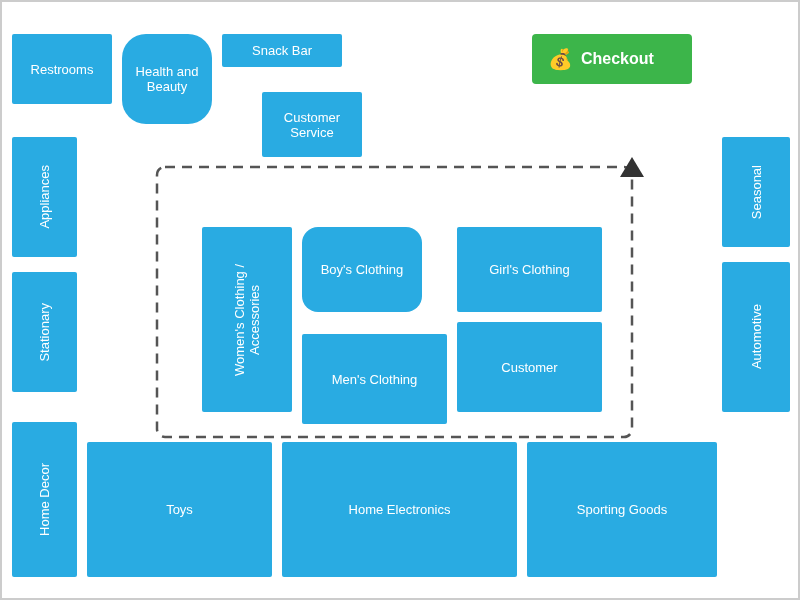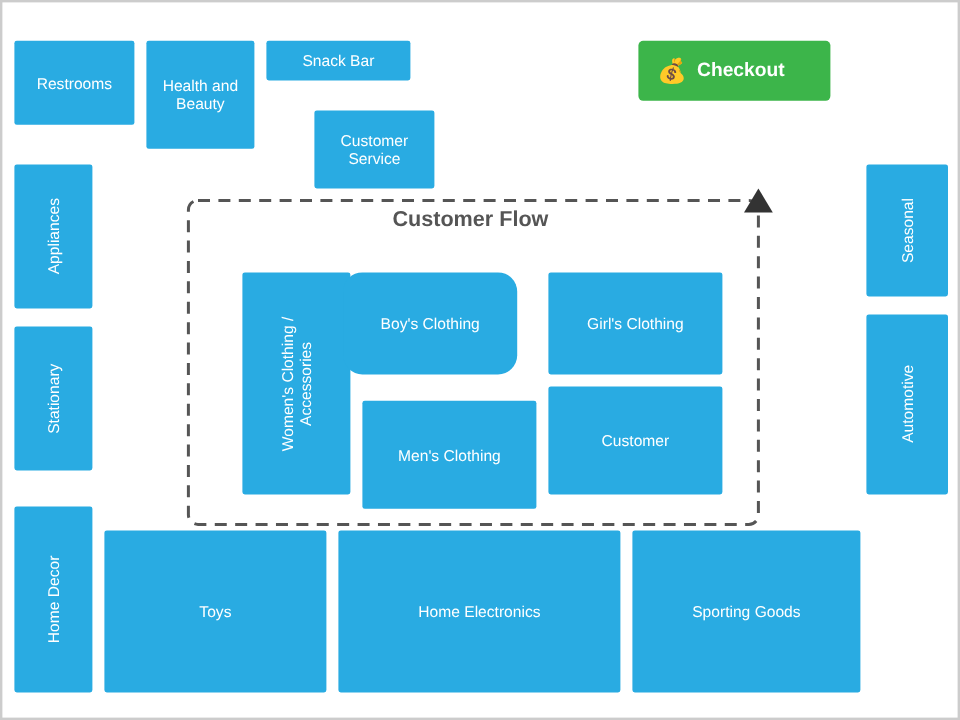--- a/index.html
+++ b/index.html
@@ -72,48 +72,45 @@
     <rect x="155" y="165" width="475" height="270" fill="none" stroke="#555" stroke-width="2.5" stroke-dasharray="10,7" rx="8"></rect>
 
     <polygon points="630,155 618,175 642,175" fill="#333"></polygon>
   </svg>
 
   <div class="checkout-btn" style="top:32px; left:530px; width:160px; height:50px;">
     <span class="checkout-icon">💰</span>
     <span>Checkout</span>
   </div>
 
-  <div class="customer-flow-label" style="top:170px; left:270px; width:240px;">
-    <span>Customer Flow</span>
-  </div>
 
   <div id="departments-container">
       <div class="dept-box" style="left: 10px; top: 32px; width: 100px; height: 70px;">Restrooms</div>
-      <div class="dept-box" style="left: 120px; top: 32px; width: 90px; height: 90px;">Health and Beauty</div>
+      <div class="dept-box" style="left: 120px; top: 32px; width: 90px; height: 90px; border-radius: 24px;">Health and Beauty</div>
       <div class="dept-box" style="left: 220px; top: 32px; width: 120px; height: 33px;">Snack Bar</div>
       <div class="dept-box" style="left: 260px; top: 90px; width: 100px; height: 65px;">Customer Service</div>
       <div class="dept-box vertical" style="left: 10px; top: 135px; width: 65px; height: 120px;">
         <span>Appliances</span>
       </div>
       <div class="dept-box vertical" style="left: 10px; top: 270px; width: 65px; height: 120px;">
         <span>Stationary</span>
       </div>
       <div class="dept-box vertical" style="left: 10px; top: 420px; width: 65px; height: 155px;">
         <span>Home Decor</span>
       </div>
       <div class="dept-box vertical" style="left: 720px; top: 135px; width: 68px; height: 110px;">
         <span>Seasonal</span>
       </div>
       <div class="dept-box vertical" style="left: 720px; top: 260px; width: 68px; height: 150px;">
         <span>Automotive</span>
       </div>
       <div class="dept-box vertical" style="left: 200px; top: 225px; width: 90px; height: 185px;">
         <span>Women's Clothing / Accessories</span>
       </div>
-      <div class="dept-box" style="left: 284px; top: 225px; width: 145px; height: 85px; border-radius: 16px;">Boy's Clothing</div>
+      <div class="dept-box" style="left: 300px; top: 225px; width: 120px; height: 85px; border-radius: 16px;">Boy's Clothing</div>
       <div class="dept-box" style="left: 455px; top: 225px; width: 145px; height: 85px;">Girl's Clothing</div>
       <div class="dept-box" style="left: 300px; top: 320px; width: 145px; height: 90px; margin-top: 12px;">Men's Clothing</div>
       <div class="dept-box" style="left: 455px; top: 320px; width: 145px; height: 90px;">Customer</div>
       <div class="dept-box" style="left: 85px; top: 440px; width: 185px; height: 135px;">Toys</div>
       <div class="dept-box" style="left: 280px; top: 440px; width: 235px; height: 135px; text-align: center;">Home Electronics</div>
       <div class="dept-box" style="left: 525px; top: 440px; width: 190px; height: 135px;">Sporting Goods</div>
     </div>
 
 </div>
 

